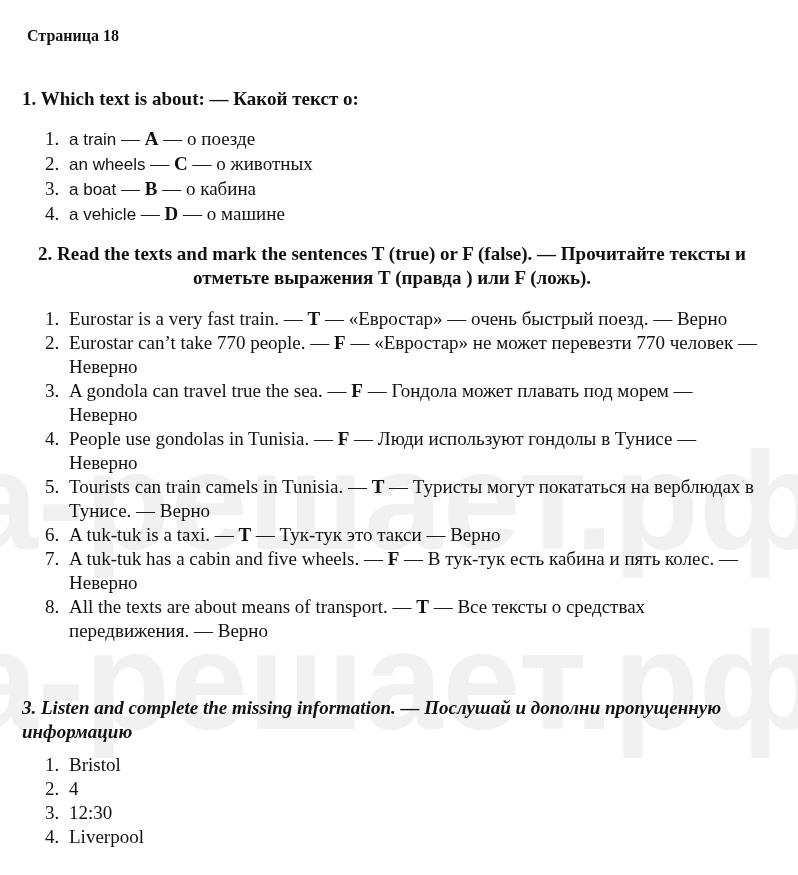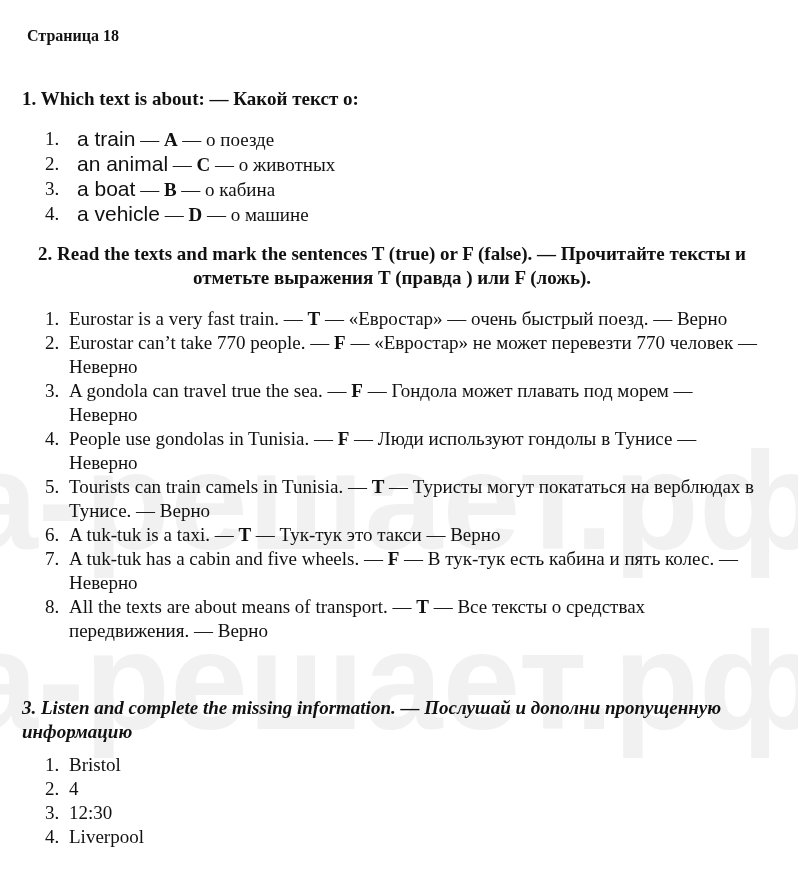--- a/index.html
+++ b/index.html
@@ -20,40 +20,40 @@
   .h2 { top: 242px; text-align: center; }
   .h3 { top: 696px; font-style: italic; }
   ol { position: absolute; margin: 0; padding: 0; list-style: none; font-size: 19px; line-height: 24px; }
   ol li { display: flex; }
   ol li .num { width: 24px; flex: none; text-align: left; }
   ol li .txt { flex: 1; }
   .l1 { left: 45px; top: 127px; width: 500px; }
   .l2 { left: 45px; top: 307px; width: 720px; }
   .l3 { left: 45px; top: 753px; width: 300px; }
   b { font-weight: bold; }
-  .sans { font-family: "Liberation Sans", sans-serif; font-size: 21px; margin-left: 8px; }
+  .sans { font-family: "Liberation Sans", sans-serif; font-size: 17px; }
 </style>
 </head>
 <body>
 
 <div class="watermark wm1">а-решает.рф</div>
 <div class="watermark wm2">а-решает.рф</div>
 
 <div class="content">
   <div class="page-label">Страница 18</div>
 
   <h2 class="heading h1">1. Which text is about: — Какой текст о:</h2>
   <ol class="l1">
     <li>
         <span class="num">1.</span>
         <span class="txt"><span class="sans">a train</span><span> — </span><b>A</b><span> — </span><span>о поезде</span></span>
       </li>
     <li>
         <span class="num">2.</span>
-        <span class="txt"><span class="sans">an animal</span><span> — </span><b>C</b><span> — </span><span>о животных</span></span>
+        <span class="txt"><span class="sans">an wheels</span><span> — </span><b>C</b><span> — </span><span>о животных</span></span>
       </li>
     <li>
         <span class="num">3.</span>
         <span class="txt"><span class="sans">a boat</span><span> — </span><b>B</b><span> — </span><span>о кабина</span></span>
       </li>
     <li>
         <span class="num">4.</span>
         <span class="txt"><span class="sans">a vehicle</span><span> — </span><b>D</b><span> — </span><span>о машине</span></span>
       </li>
   </ol>

